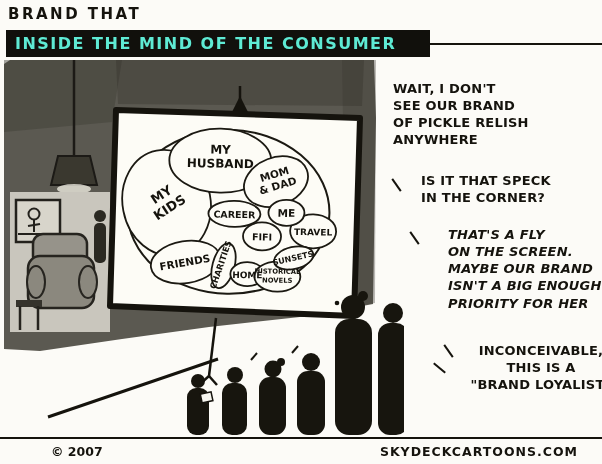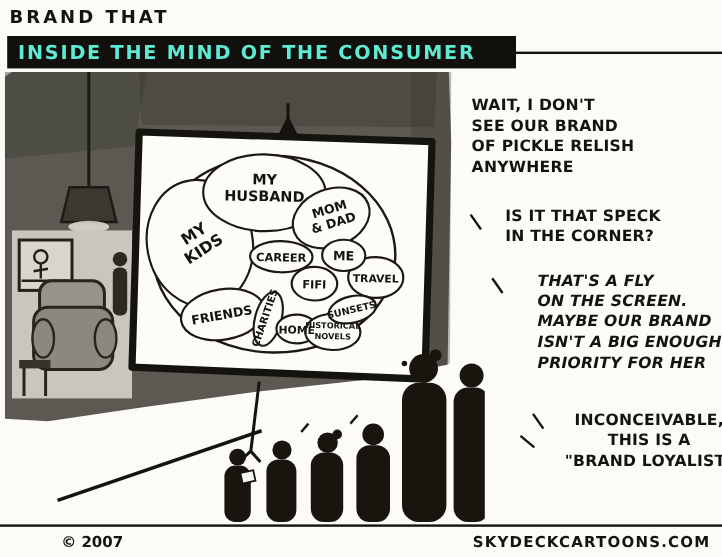--- a/index.html
+++ b/index.html
@@ -26,21 +26,21 @@
   #d2{left:405px;top:172px;width:162px;}
   #d3{left:432px;top:226px;width:175px;font-style:italic;}
   #d4{left:452px;top:342px;width:146px;text-align:center;}
   .dash{position:absolute;width:15px;height:0;border-top:2.5px solid #15130d;}
   #dash1{left:389px;top:184px;transform:rotate(55deg);}
   #dash2{left:407px;top:237px;transform:rotate(55deg);}
   #dash3{left:441px;top:350px;transform:rotate(55deg);}
   #dash4{left:432px;top:367px;transform:rotate(40deg);}
   .footer{position:absolute;left:0;top:437px;width:602px;height:27px;border-top:2px solid #15130d;}
   .copyright{position:absolute;left:8px;top:5px;font-size:12.5px;font-weight:700;margin-left:43px;}
-  .website{position:absolute;right:10px;top:5px;font-size:12.5px;font-weight:700;letter-spacing:1px;}
+  .website{position:absolute;right:24px;top:5px;font-size:12.5px;font-weight:700;letter-spacing:1px;}
 </style>
 </head>
 <body>
 
 <div class="page">
 
   <div class="series-title">BRAND THAT</div>
   <div class="banner">
     <span>INSIDE THE MIND OF THE CONSUMER</span>
   </div>

